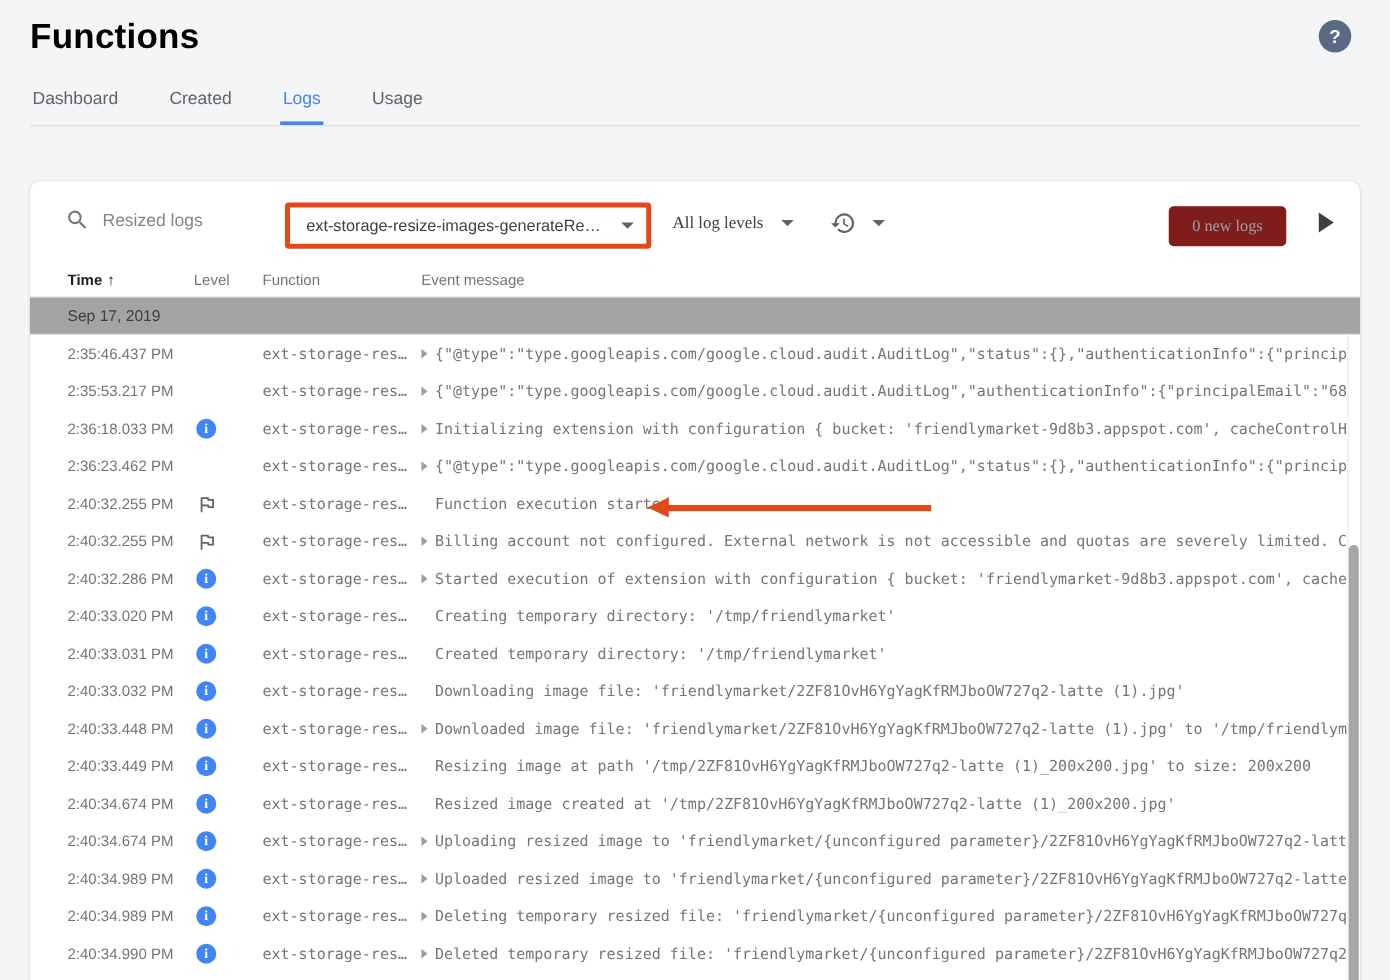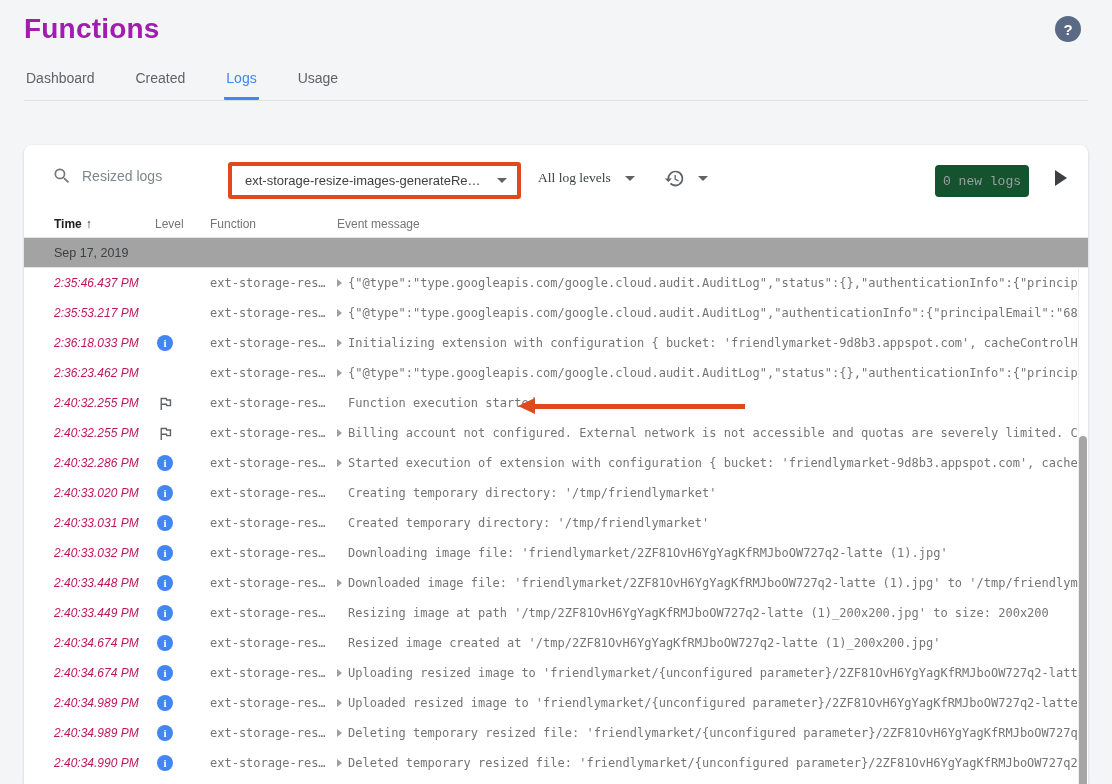--- a/index.html
+++ b/index.html
@@ -6,21 +6,21 @@
   html,body { width:1112px; height:784px; overflow:hidden; }
   body {
     font-family: "Liberation Sans", sans-serif;
     background: #f3f5f7;
     color: #3c4043;
   }
   .mono { font-family: "DejaVu Sans Mono", monospace; }
 
   
   .app-header { position:relative; padding: 13px 24px 0 24px; height: 58px; }
-  .page-title { font-size: 28px; font-weight: 700; color: #a21caf; letter-spacing: .2px; }
+  .page-title { font-size: 28px; font-weight: 700; color: #000000; letter-spacing: .2px; }
   .help-btn {
     position:absolute; right: 31px; top: 16px;
     width: 26px; height: 26px; border-radius: 50%;
     background: #5a6a85; color: #fff; font-size: 15px; font-weight: 700;
     display:flex; align-items:center; justify-content:center; cursor:pointer;
   }
 
   
   .tab-bar { padding: 6px 24px 0 24px; margin: 0 24px 0 24px; padding-left:0; border-bottom: 1px solid #e0e0e0; }
   .tab-bar-inner { display:flex; gap: 37px; }
@@ -45,43 +45,43 @@
     display:flex; align-items:center; justify-content:space-between;
     padding: 0 10px 0 13px; cursor:pointer; background:#fff;
   }
   .fn-dropdown .value { font-size: 13px; color: #404040; white-space:nowrap; overflow:hidden; }
   .level-dropdown { position:absolute; left: 514px; top: 0; height: 66px; display:flex; align-items:center; gap: 14px; cursor:pointer;font-family:Liberation Serif, serif; }
   .level-dropdown .value { font-size: 13.5px; color: #3c4043; }
   .history-dropdown { position:absolute; left: 640px; top: 0; height: 66px; display:flex; align-items:center; gap: 13px; cursor:pointer; }
   .caret { width:0; height:0; border-left:5px solid transparent; border-right:5px solid transparent; border-top:5px solid #5f6368; }
   .new-logs-btn {
     position:absolute; left: 911px; top: 20px; width: 94px; height: 32px;
-    background: #14532d; color: #9aa0a6; font-size: 13px; font-weight: 500;
+    background: #7f1d1d; color: #9aa0a6; font-size: 13px; font-weight: 500;
     border: none; border-radius: 4px; cursor: default;
     display:flex; align-items:center; justify-content:center;
-    font-family: Liberation Mono, monospace;
+    font-family: Liberation Serif, serif;
   }
   .play-btn { position:absolute; left: 1031px; top: 24px; width: 18px; height: 18px; cursor:pointer; display:flex; align-items:center; }
   .play-tri { width:0; height:0; border-top:8px solid transparent; border-bottom:8px solid transparent; border-left:12px solid #3c4043; }
 
   
   .grid-row { display:flex; align-items:center; padding-left: 30px; }
   .col-time { flex: 0 0 101px; }
   .col-level { flex: 0 0 55px; display:flex; align-items:center; }
   .col-fn { flex: 0 0 127px; overflow:hidden; white-space:nowrap; }
   .col-msg { flex: 1 1 auto; display:flex; align-items:center; overflow:hidden; white-space:nowrap; }
 
   .thead { height: 27px; border-bottom: 1px solid #e3e3e3; font-size: 12px; color: #757575; }
   .thead .col-time { color:#202124; font-weight: 600; }
   .sort-arrow { font-weight: 400; margin-left: 4px; color:#202124; }
 
   .date-row { height: 30px; display:flex; align-items:center; padding-left: 30px; background: #a3a3a3; border-bottom: 1px solid #e3e3e3; font-size: 12.5px; color: #3c4043; }
 
   .log-row { height: 30px; font-size: 12px; cursor: pointer; }
-  .log-row .col-time { font-size: 12px; color: #be185d; font-style: italic; }
+  .log-row .col-time { font-size: 12px; color: #737373; }
   .log-row .col-fn, .log-row .msg-text { font-size: 12px; color: #757575; }
   .msg-arrow { flex: 0 0 11px; display:flex; }
   .msg-arrow .tri { width:0; height:0; border-top:4px solid transparent; border-bottom:4px solid transparent; border-left:5px solid #9e9e9e; }
   .icon-info {
     width: 16px; height: 16px; border-radius: 50%; background: #4285f4;
     color: #fff; font-size: 11px; font-weight: 700; font-family: "Liberation Serif", serif;
     display:flex; align-items:center; justify-content:center; margin-left: 2px;
   }
   .icon-flag { margin-left: 2px; display:flex; }
 

